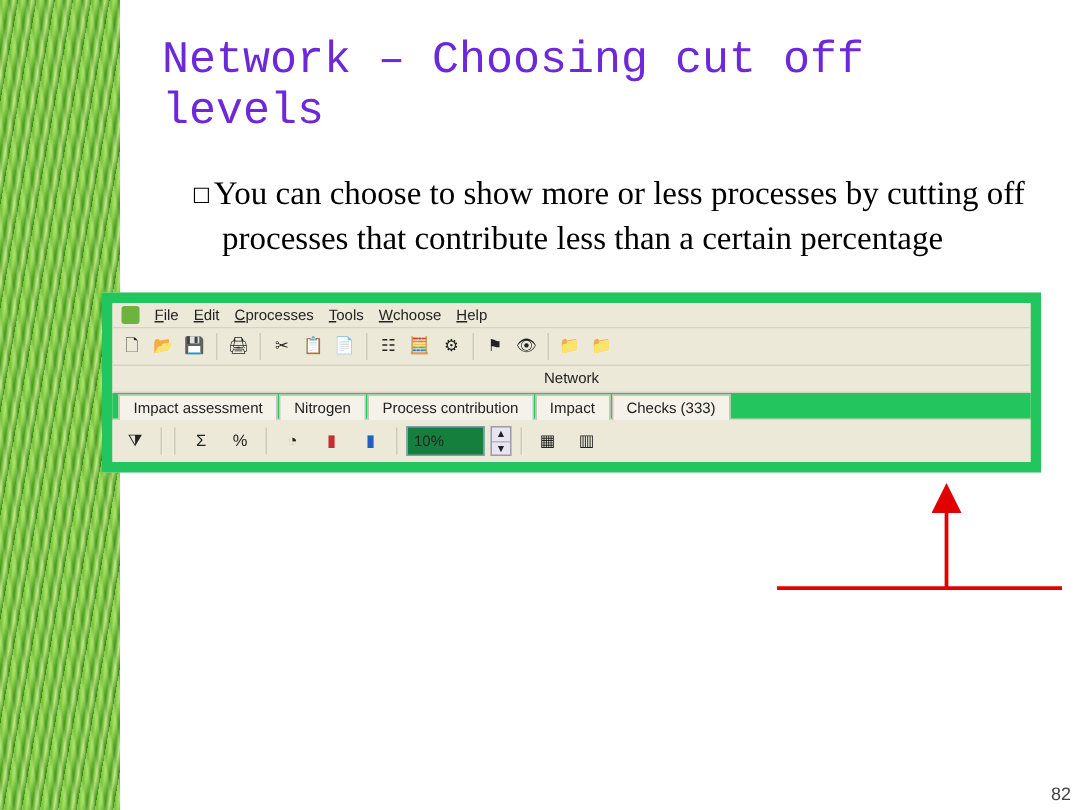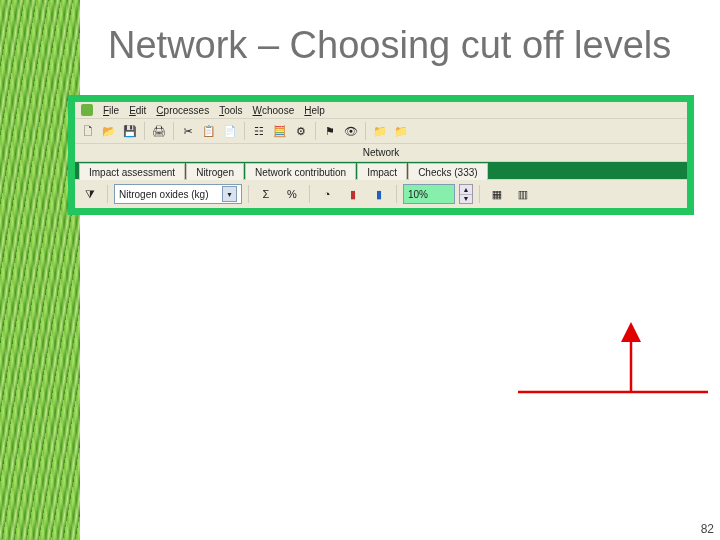--- a/index.html
+++ b/index.html
@@ -47,25 +47,25 @@
   }
 
   .content {
     position: absolute;
     left: 88px;
     right: 20px;
     top: 24px;
   }
 
   h1 {
-    font-size: 38px;
+    font-size: 30px;
     font-weight: normal;
-    color: #737373;
+    color: #6d28d9;
     margin: 0 0 22px 20px;
-    font-family: Liberation Sans, sans-serif;
+    font-family: Liberation Mono, monospace;
   }
 
   .bullet {
     font-size: 22px;
     line-height: 1.35;
     margin: 0 0 16px 40px;
     text-indent: -20px;
     padding-left: 20px;
   }
   .bullet-mark {
@@ -133,21 +133,21 @@
     background: #ece9d8;
     border-bottom: 1px solid #d6d3c4;
     font-size: 10px;
     text-align: center;
   }
 
   .tabrow {
     display: flex;
     align-items: flex-end;
     padding: 0 4px;
-    background: #15803d;
+    background: #22c55e;
     border-bottom: 1px solid #d6d3c4;
   }
   .tab {
     padding: 3px 9px 2px;
     font-size: 10px;
     border: 1px solid #c9c6b8;
     border-bottom: none;
     background: #f4f2e9;
     margin-right: 1px;
     position: relative;
@@ -185,21 +185,21 @@
   .combo .arrow {
     width: 13px; height: 14px;
     background: #d9e3f0;
     border: 1px solid #7f9db9;
     display: flex; align-items: center; justify-content: center;
     font-size: 8px;
     margin-left: 4px;
   }
   .input-box {
     height: 18px;
-    background: #86efac;
+    background: #15803d;
     border: 1px solid #7f9db9;
     padding: 0 4px;
     font-size: 10px;
     display: flex;
     align-items: center;
     width: 42px;
   }
   .spin {
     display: flex;
     flex-direction: column;
@@ -236,20 +236,23 @@
 </style>
 </head>
 <body>
 
 <div class="grass"></div>
 
 <div class="content">
 
   <h1>Network – Choosing cut off levels</h1>
 
+  <p class="bullet">
+    <span class="bullet-mark">☐</span><span>You can choose to show more or less processes by cutting off processes that contribute less than a certain percentage</span>
+  </p>
 
   <div class="gap1"></div>
 
   <div class="app">
 
     <div class="menubar">
       <span class="app-icon"></span>
       <span class="menu-item"><u>F</u><span>ile</span></span>
       <span class="menu-item"><u>E</u><span>dit</span></span>
       <span class="menu-item"><u>C</u><span>processes</span></span>
@@ -306,35 +309,31 @@
       <div class="tbtn">
           <span>📁</span>
         </div>
     </div>
 
     <div class="titlebar">Network</div>
 
     <div class="tabrow">
       <div class="tab">Impact assessment</div>
       <div class="tab">Nitrogen</div>
-      <div class="tab">Network contribution</div>
+      <div class="tab">Process contribution</div>
       <div class="tab">Impact</div>
       <div class="tab">Checks (333)</div>
     </div>
 
     <div class="paramrow">
       <div class="pbtn">
           <span>⧩</span>
         </div>
       <div class="sep1"></div>
 
-      <div class="combo">
-        <span>Nitrogen oxides (kg)</span>
-        <span class="arrow">▾</span>
-      </div>
 
       <div class="sep1"></div>
       <div class="pbtn">
           <span>Σ</span>
         </div>
       <div class="pbtn">
           <span>%</span>
         </div>
       <div class="sep1"></div>
 

